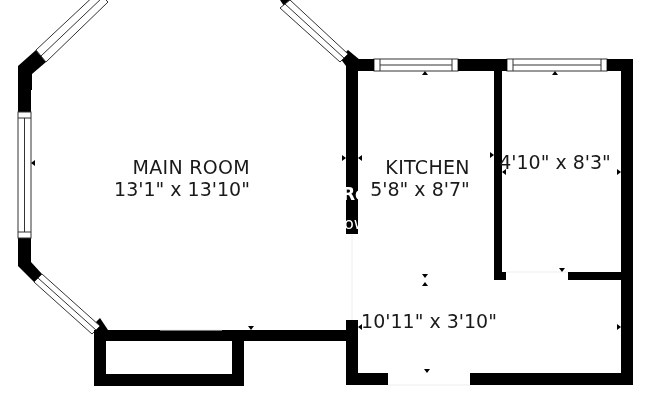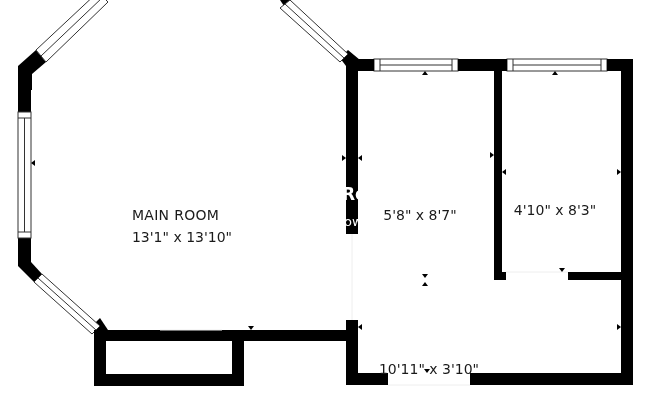--- a/index.html
+++ b/index.html
@@ -1,18 +1,18 @@
 <!DOCTYPE html>
 <html><head>
   <meta charset="utf-8">
   <style>
     html, body { margin: 0; padding: 0; background: #ffffff; }
     body { width: 652px; height: 416px; overflow: hidden; position: relative; font-family: "DejaVu Sans", sans-serif; }
     #plan { position: absolute; left: 0; top: 0; width: 652px; height: 416px; }
-    .room-label { position: absolute; text-align: left; color: #1a1a1a; font-family: "DejaVu Sans", sans-serif; font-size: 14px; line-height: 22px; white-space: nowrap; transform: translateX(-50%); margin-top: 48px; }
+    .room-label { position: absolute; text-align: right; color: #1a1a1a; font-family: "DejaVu Sans", sans-serif; font-size: 19px; line-height: 22px; white-space: nowrap; transform: translateX(-50%); }
     .room-name { display: block; letter-spacing: 0.3px; }
     .room-dims { display: block; }
     .watermark { position: absolute; color: #ffffff; font-family: "DejaVu Sans", sans-serif; font-weight: bold; white-space: nowrap; text-align: center; }
   </style>
 </head>
 <body>
 
 <svg id="plan" viewBox="0 0 652 416" xmlns="http://www.w3.org/2000/svg">
 
   <g fill="#000" stroke="none">
@@ -108,25 +108,26 @@
     <polygon points="427,373 424,369 430,369"></polygon>
   </g>
 </svg>
 
 <div class="room-label" style="left:182px; top:156px;">
   <span class="room-name">MAIN ROOM</span>
   <span class="room-dims">13'1" x 13'10"</span>
 </div>
 
 <div class="room-label" style="left:420px; top:156px;">
+  <span class="room-name">KITCHEN</span>
   <span class="room-dims">5'8" x 8'7"</span>
 </div>
 
 <div class="room-label" style="left:555px; top:151px;">
   <span class="room-dims">4'10" x 8'3"</span>
 </div>
 
 <div class="room-label" style="left:429px; top:310px;">
   <span class="room-dims">10'11" x 3'10"</span>
 </div>
 
 <div class="watermark" style="left:342px; top:184px; font-size:17px;">Re</div>
-<div class="watermark" style="left:344px; top:214px; font-size:13px; font-weight:normal;">ow</div>
+<div class="watermark" style="left:344px; top:214px; font-size:16px; font-weight:normal;">ow</div>
 
 </body></html>

